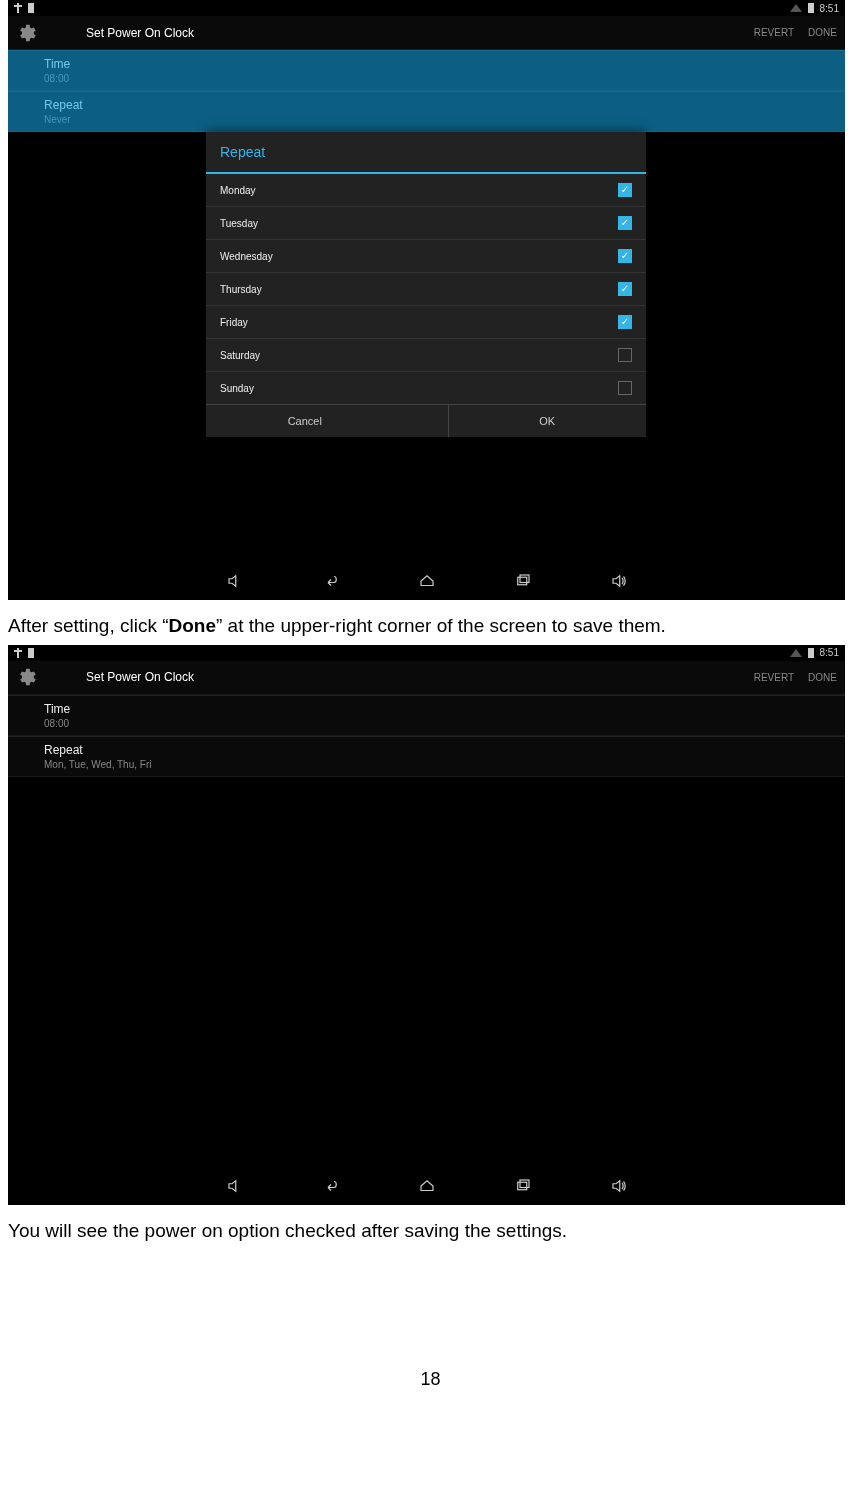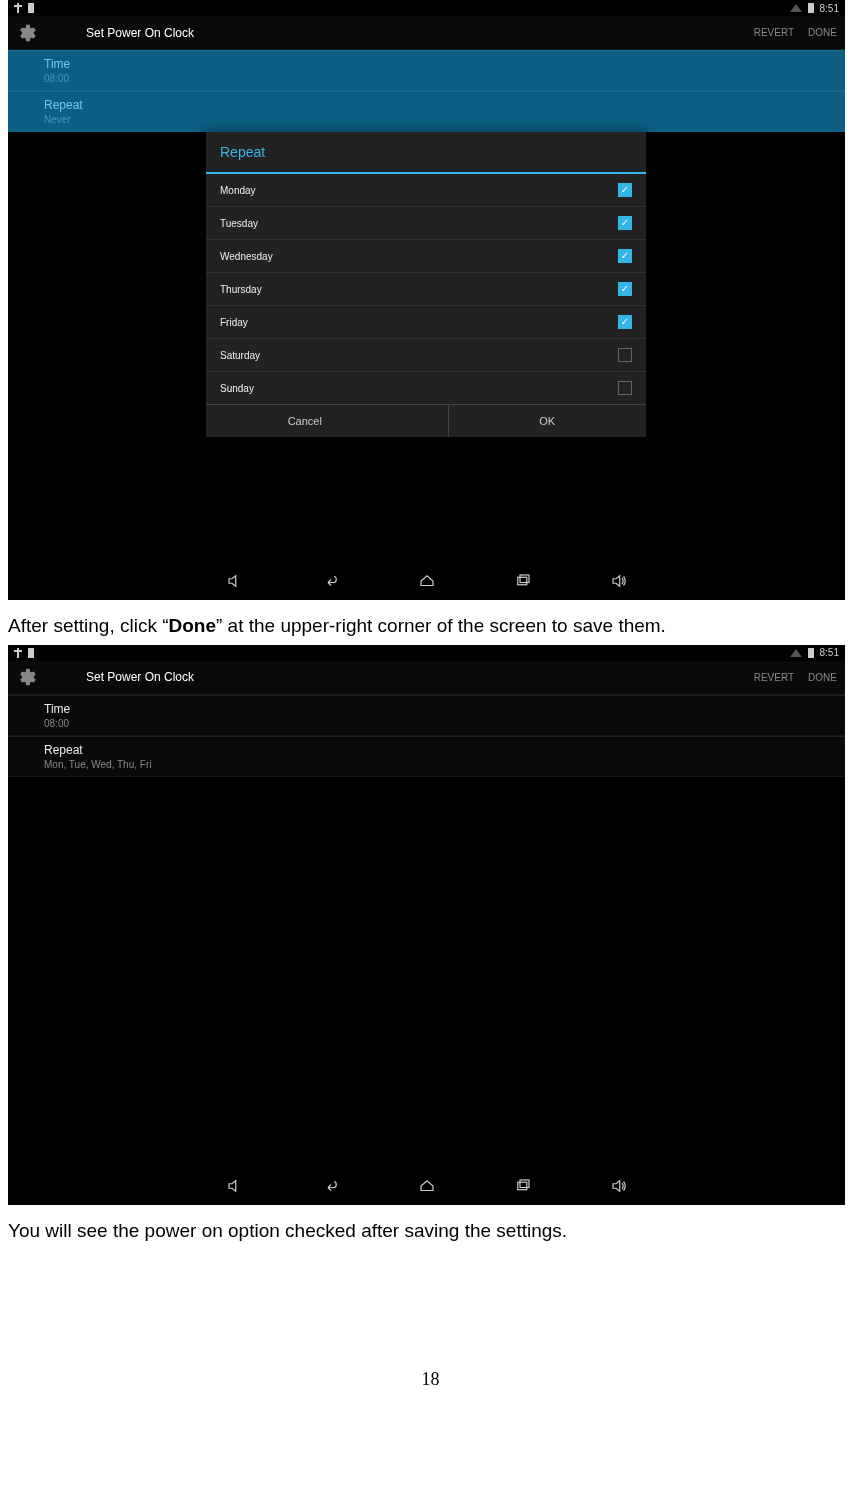--- a/index.html
+++ b/index.html
@@ -40,21 +40,21 @@
     .dlg-btn { flex: 1; text-align: center; padding: 10px 0; font-size: 11px; color: #ccc; cursor: pointer; }
     .dlg-btn + .dlg-btn { border-left: 1px solid #444; }
 
     .sc2-body { height: 390px; background: #000; }
 
     .navbar { height: 38px; background: #000; display: flex; justify-content: center; align-items: center; gap: 70px; }
     .nav-icon { width: 26px; height: 20px; display: flex; align-items: center; justify-content: center; cursor: pointer; }
     .nav-icon svg { stroke: #ccc; fill: none; stroke-width: 1.6; }
 
     .doc-text { font-family: Arial, sans-serif; font-size: 19px; color: #000; padding: 14px 8px 6px 8px; line-height: 1.3; }
-    .page-num { text-align: center; font-family: Liberation Serif, serif; font-size: 18px; margin-top: 120px; }
+    .page-num { text-align: center; font-family: Liberation Sans, sans-serif; font-size: 18px; margin-top: 120px; }
   </style>
 </head>
 <body>
 
 <div class="page">
 
   <div class="screenshot">
     <div class="statusbar">
       <div class="left">
         <span class="usb-icon"></span>

